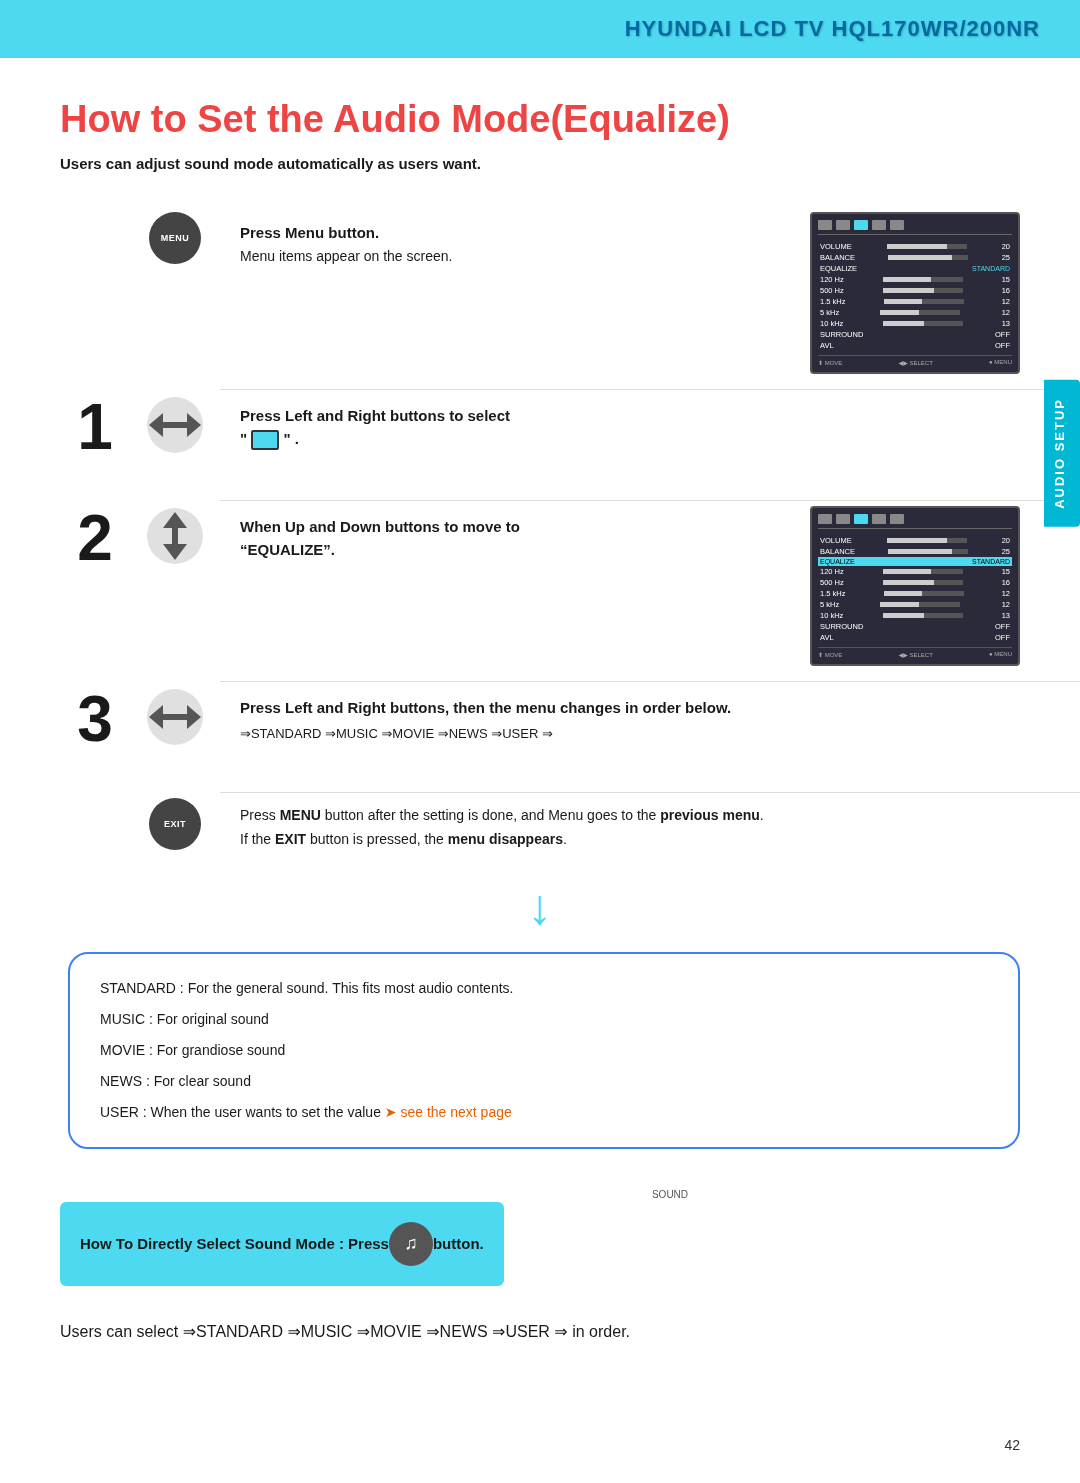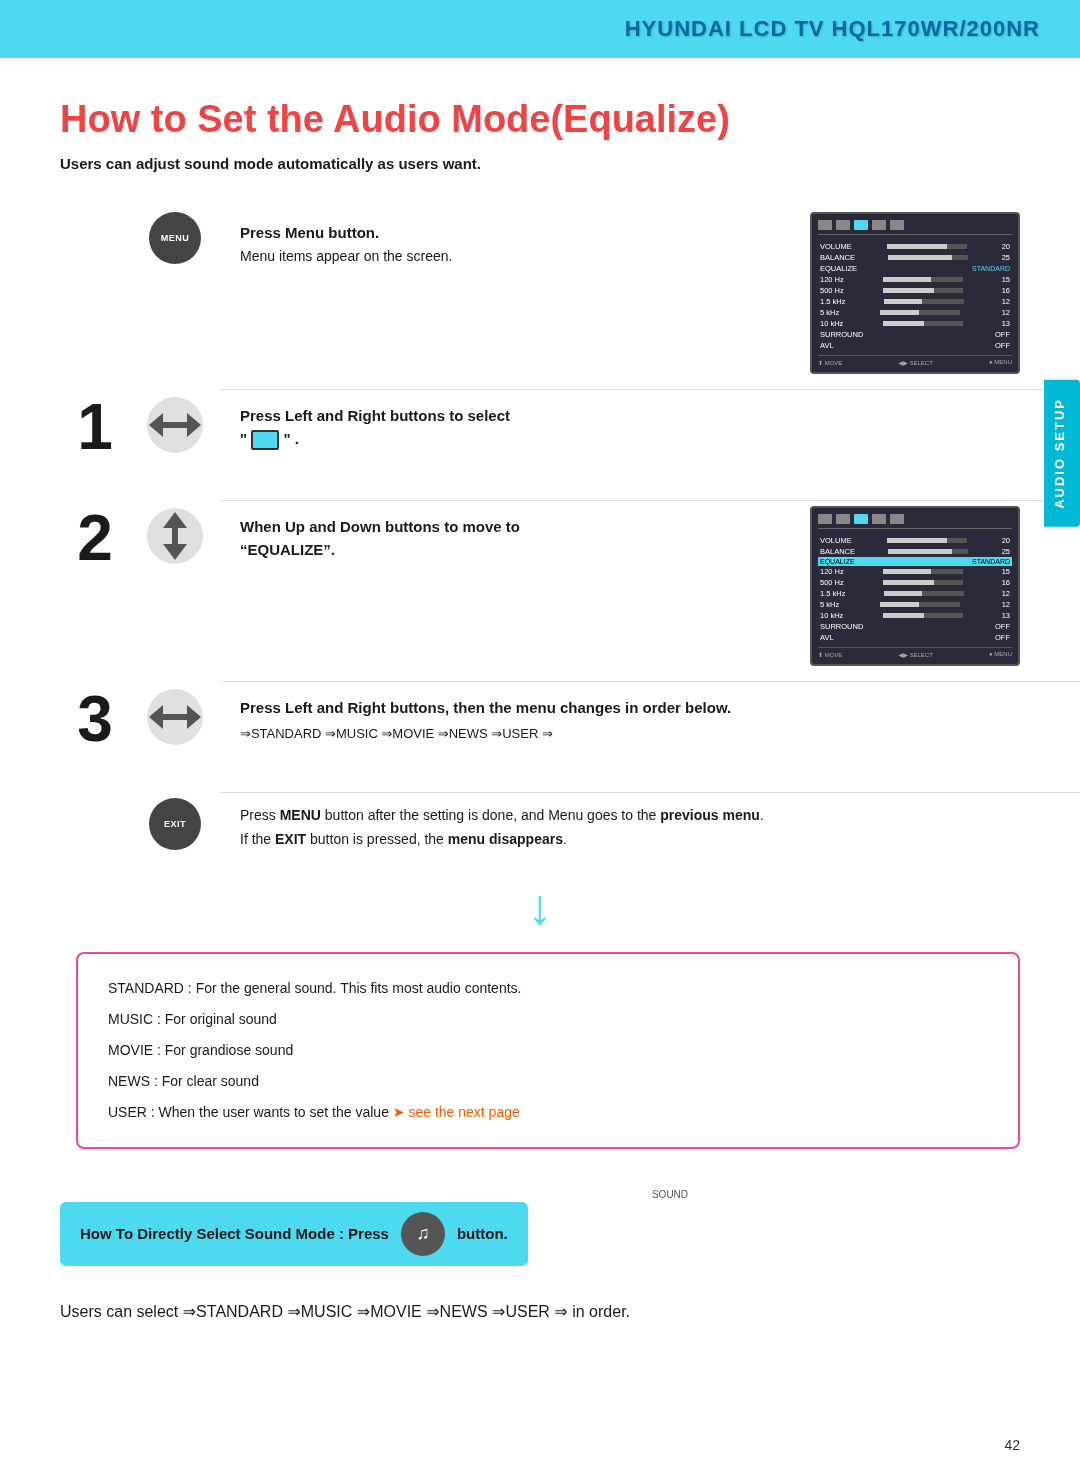--- a/index.html
+++ b/index.html
@@ -246,24 +246,24 @@
     }
 
     .down-arrow {
       font-size: 50px;
       color: #4dd9f0;
       line-height: 1;
     }
 
     
     .info-box {
-      border: 2px solid #ec4899;
-      border-radius: 8px;
+      border: 2px solid #3b82f6;
+      border-radius: 20px;
       padding: 24px 30px;
-      margin: 0 0 30px 16px;
+      margin: 0 0 30px 8px;
     }
 
     .info-box-item {
       font-size: 14px;
       color: #1a1a1a;
       margin-bottom: 10px;
       line-height: 1.5;
     }
 
     .info-box-item:last-child {
@@ -290,23 +290,22 @@
       font-size: 10px;
       color: #555;
       text-align: center;
       margin-bottom: 2px;
       margin-left: 260px;
     }
 
     .direct-select-row {
       display: flex;
       align-items: center;
-      gap: 12px;
       background: #4dd9f0;
-      padding: 10px 20px;
+      padding: 20px 20px;
       border-radius: 6px;
       display: inline-flex;
       margin-bottom: 20px;
     }
 
     .direct-select-text {
       font-size: 15px;
       font-weight: bold;
       color: #1a1a1a;
     }

